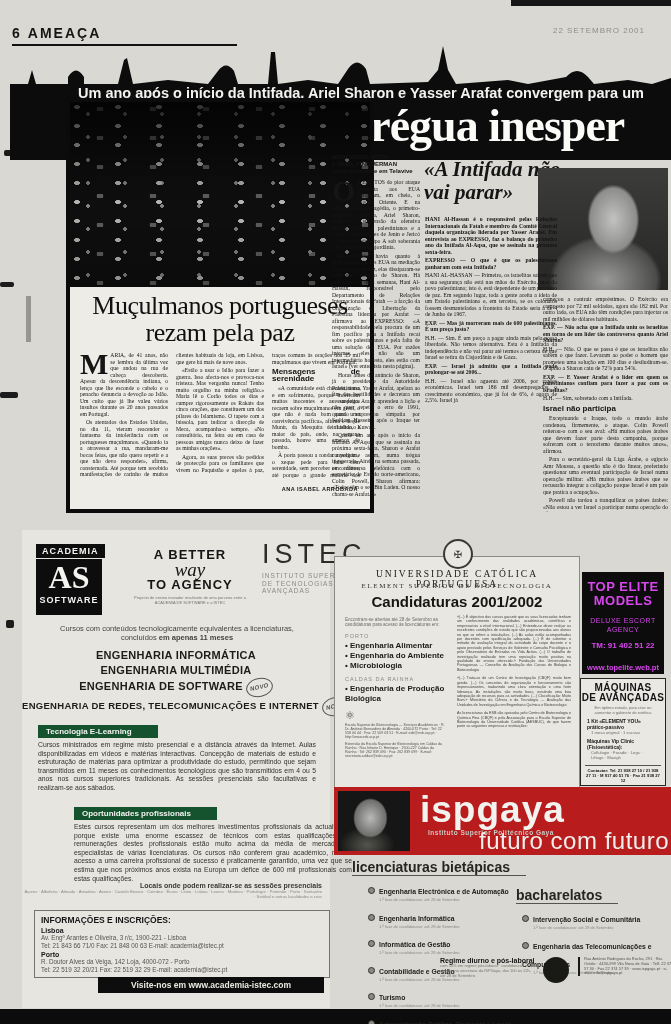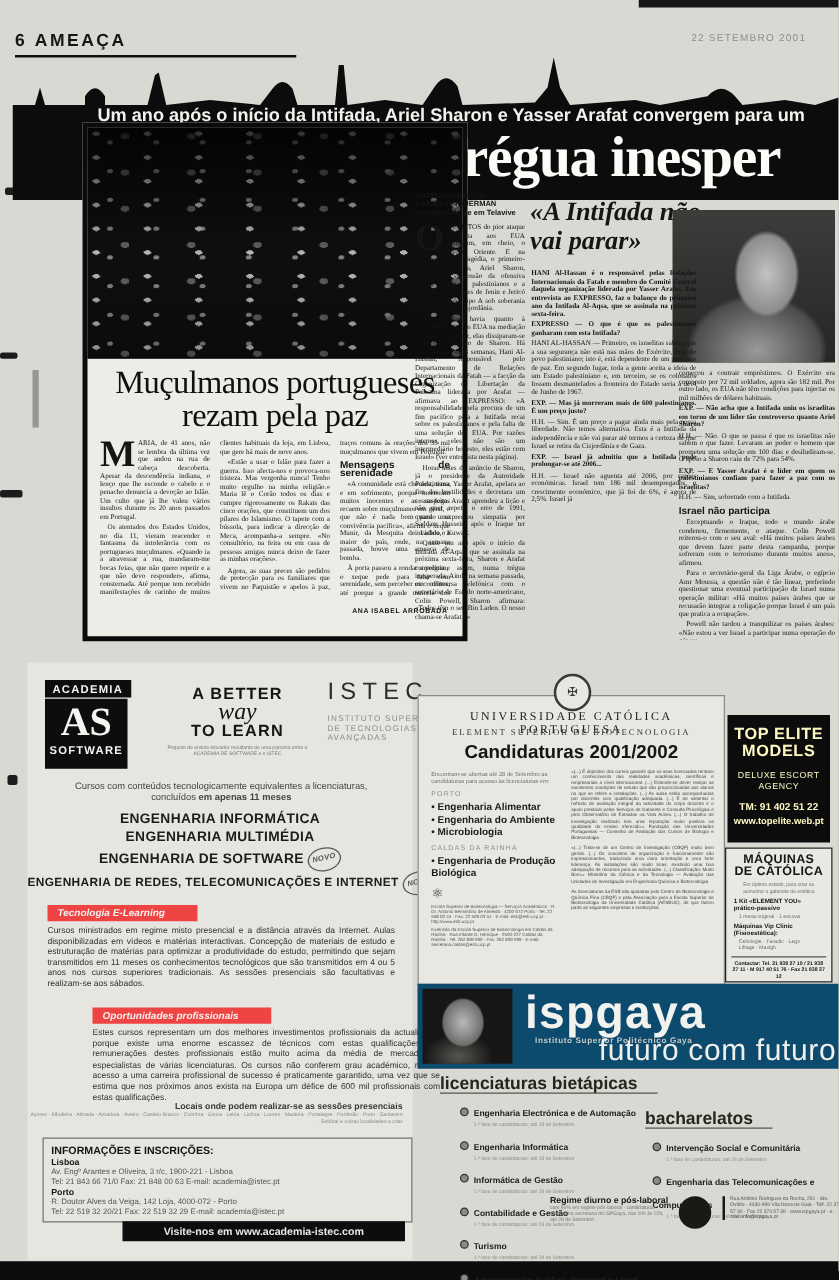--- a/index.html
+++ b/index.html
@@ -57,30 +57,30 @@
   .acad-strip{position:absolute;left:14px;top:14px;background:#0d0d0d;color:#f4f4f1;font-size:9px;
               font-weight:bold;letter-spacing:1px;padding:2px 6px;}
   .as-box{position:absolute;left:14px;top:29px;width:66px;height:56px;background:#0d0d0d;color:#f4f4f1;text-align:center;}
   .as-initials{font-family:"Liberation Serif",serif;font-size:32px;font-weight:bold;line-height:36px;}
   .as-word{font-size:9px;font-weight:bold;letter-spacing:1px;}
   .slogan{position:absolute;left:108px;top:18px;width:120px;text-align:center;}
   .slogan-b{font-size:13px;font-weight:bold;letter-spacing:1px;line-height:14px;}
   .slogan-script{font-family:"Liberation Serif",serif;font-style:italic;font-size:19px;line-height:16px;}
   .slogan-note{font-size:4px;color:#77766f;margin-top:4px;line-height:4.5px;}
   .istec-logo{position:absolute;left:240px;top:10px;width:92px;}
-  .istec-name{font-size:19px;letter-spacing:5px;color:#2c2c2a;line-height:28px;}
+  .istec-name{font-size:27px;letter-spacing:5px;color:#2c2c2a;line-height:28px;}
   .istec-cap{font-size:6.5px;color:#8b8a84;letter-spacing:1px;line-height:7.5px;margin-top:4px;}
   .istec-intro{position:absolute;left:20px;top:94px;width:270px;text-align:center;font-size:7.5px;color:#46453f;line-height:9px;}
   .istec-courses{position:absolute;left:0;top:118px;width:308px;text-align:center;font-weight:bold;color:#1c1c1a;}
   .course-line{font-size:11px;line-height:15px;letter-spacing:.3px;white-space:nowrap;}
   .course-line.small{font-size:9.5px;}
   .novo{display:inline-block;font-size:6px;font-style:italic;border:1px solid #55544e;border-radius:50%;
         padding:1px 3px;transform:rotate(-12deg);color:#55544e;margin-left:3px;vertical-align:middle;}
-  .sec-label{display:inline-block;background:#ef4444;color:#f2f2ef;font-size:8px;font-weight:bold;
-             font-style:italic;padding:2px 26px 2px 8px;}
+  .sec-label{display:inline-block;background:#14532d;color:#f2f2ef;font-size:8px;font-weight:bold;
+             padding:2px 26px 2px 8px;}
   .sec-text{font-size:6.8px;line-height:8.6px;color:#33322e;text-align:justify;width:278px;margin-top:3px;}
   .istec-sec1{position:absolute;left:16px;top:190px;}
   .istec-sec2{position:absolute;left:16px;top:272px;margin-left:36px;}
   .locais{position:absolute;left:0px;top:352px;width:300px;text-align:right;}
   .locais-t{font-size:7px;font-weight:bold;color:#3a3933;}
   .locais-x{font-size:4.2px;color:#8b8a84;line-height:5px;}
   .info-box{position:absolute;left:12px;top:380px;width:282px;border:1px solid #74736d;padding:4px 6px;}
   .info-t{font-size:8.5px;font-weight:bold;}
   .info-city{font-size:7px;font-weight:bold;margin-top:2px;}
   .info-line{font-size:6.3px;color:#55544e;line-height:7.5px;}
@@ -98,36 +98,36 @@
   .cat-left{position:absolute;left:10px;top:60px;width:105px;font-family:"Liberation Sans",sans-serif;}
   .cat-intro{font-size:4.6px;color:#6e6d67;line-height:5.4px;}
   .cat-city{font-size:5.5px;color:#8b8a84;letter-spacing:1px;margin:5px 0 2px;}
   .cat-course{font-size:8px;font-weight:bold;color:#1c1c18;line-height:10px;}
   .cat-course::before{content:"• ";}
   .cat-tri{width:14px;height:12px;margin-top:5px;color:#44433d;font-size:11px;line-height:12px;}
   .cat-addr{font-size:3.6px;color:#55544e;line-height:4.2px;margin-top:2px;width:100px;}
   .cat-right{position:absolute;left:122px;top:58px;width:114px;font-family:"Liberation Sans",sans-serif;}
   .cat-fine{font-size:3.7px;color:#44433d;line-height:4.4px;text-align:justify;margin-bottom:4px;}
   
-  .elite-ad{left:582px;top:572px;width:82px;height:102px;background:#0c0c0c;color:#fef9c3;
+  .elite-ad{left:582px;top:572px;width:82px;height:102px;background:#0c0c0c;color:#d946ef;
             font-family:"Liberation Sans",sans-serif;text-align:center;}
   .elite-big{font-size:13px;font-weight:bold;line-height:14px;letter-spacing:.5px;}
   .elite-sub{font-size:7px;letter-spacing:.5px;line-height:9px;}
   .elite-phone{font-size:8px;font-weight:bold;margin-top:7px;}
-  .elite-site{font-size:7.5px;font-weight:bold;margin-top:2px;}
+  .elite-site{font-size:7.5px;font-weight:bold;margin-top:13px;}
   
   .est-ad{left:580px;top:678px;width:86px;height:108px;background:#e9e8e3;border:1px solid #26261f;
           font-family:"Liberation Sans",sans-serif;text-align:center;padding-top:4px;box-sizing:border-box;}
   .est-title{font-size:10px;font-weight:bold;line-height:10px;letter-spacing:.3px;}
   .est-sub{font-size:4px;color:#6e6d67;margin-top:3px;line-height:4.6px;padding:0 6px;}
   .est-h{font-size:5px;font-weight:bold;margin-top:4px;line-height:5.5px;text-align:left;padding:0 6px;}
   .est-l{font-size:4.2px;color:#6e6d67;line-height:5px;text-align:left;padding:0 10px;}
   .est-contact{font-size:4.2px;font-weight:bold;border-top:1px solid #55544e;margin:5px 4px 0;padding-top:2px;line-height:5px;}
   
-  .isp-banner{left:334px;top:787px;width:337px;height:68px;background:#0c4a6e;color:#f2f2ef;}
+  .isp-banner{left:334px;top:787px;width:337px;height:68px;background:#b91c1c;color:#f2f2ef;}
   .isp-face{position:absolute;left:4px;top:4px;width:72px;height:60px;background:
      radial-gradient(26px 30px at 45% 45%,#b9b9b7 0%,#6e6e6c 60%,rgba(0,0,0,0) 66%),
      radial-gradient(40px 26px at 40% 90%,#55554f 0%,rgba(0,0,0,0) 70%),#161616;}
   .isp-name{position:absolute;left:86px;top:2px;font-family:"Liberation Sans",sans-serif;
             font-size:37px;font-weight:bold;letter-spacing:1px;}
   .isp-sub{position:absolute;left:94px;top:42px;font-family:"Liberation Sans",sans-serif;font-size:6.5px;
            font-weight:bold;color:#c9c9c4;letter-spacing:.5px;}
   .isp-tag{position:absolute;right:2px;bottom:0px;font-family:"Liberation Sans",sans-serif;
            font-size:24px;color:#efefec;letter-spacing:.5px;}
   .isp-h{font-family:"Liberation Sans",sans-serif;font-size:14px;font-weight:bold;color:#26261f;
@@ -228,21 +228,21 @@
 
   <div class="abs istec-ad">
     <div class="acad-strip">ACADEMIA</div>
     <div class="as-box">
       <div class="as-initials">AS</div>
       <div class="as-word">SOFTWARE</div>
     </div>
     <div class="slogan">
       <div class="slogan-b">A BETTER</div>
       <div class="slogan-script">way</div>
-      <div class="slogan-b">TO LEARN</div>
+      <div class="slogan-b">TO AGENCY</div>
       <div class="slogan-note">Projecto de ensino inovador resultante de uma parceria entre a ACADEMIA DE SOFTWARE e o ISTEC</div>
     </div>
     <div class="istec-logo">
       <div class="istec-name">ISTEC</div>
       <div class="istec-cap">INSTITUTO SUPERIOR DE TECNOLOGIAS AVANÇADAS</div>
     </div>
     <div class="istec-intro">
       <span>Cursos com conteúdos tecnologicamente equivalentes a licenciaturas, concluídos</span>
       <b>em apenas 11 meses</b>
     </div>
@@ -304,21 +304,21 @@
     <div style="margin-top:8px" class="elite-big">TOP ELITE</div>
     <div class="elite-big">MODELS</div>
     <div style="margin-top:8px" class="elite-sub">DELUXE ESCORT</div>
     <div class="elite-sub">AGENCY</div>
     <div class="elite-phone">TM: 91 402 51 22</div>
     <div class="elite-site">www.topelite.web.pt</div>
   </div>
 
   <div class="abs est-ad">
     <div class="est-title">MÁQUINAS</div>
-    <div class="est-title">DE CATÓLICA</div>
+    <div class="est-title">DE AVANÇADAS</div>
     <div class="est-sub">Em óptimo estado, para criar ou aumentar o gabinete de estética</div>
     <div class="est-h">1 Kit «ELEMENT YOU» prático-passivo</div>
     <div class="est-l">1 mesa original · 1 escova</div>
     <div class="est-h">Máquinas Vip Clinic (Fisioestética):</div>
     <div class="est-l">Cellulogie · Faradic · Legs · Liftage · Maxigh</div>
     <div class="est-contact">Contactar: Tel. 21 938 27 10 / 21 938 27 11 · M 917 40 51 76 · Fax 21 938 27 12</div>
   </div>
 
   <div class="abs isp-banner">
     <div class="isp-face"></div>

